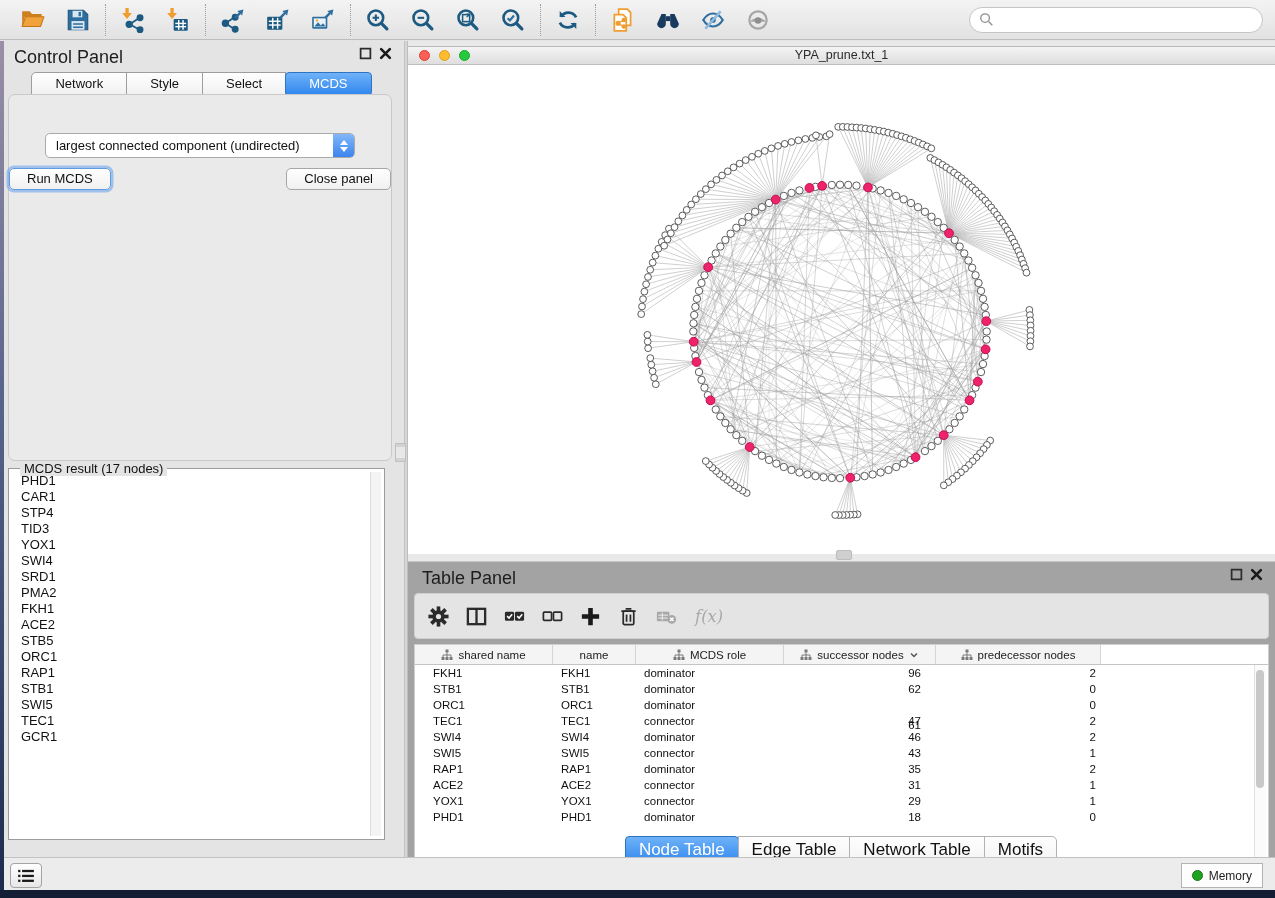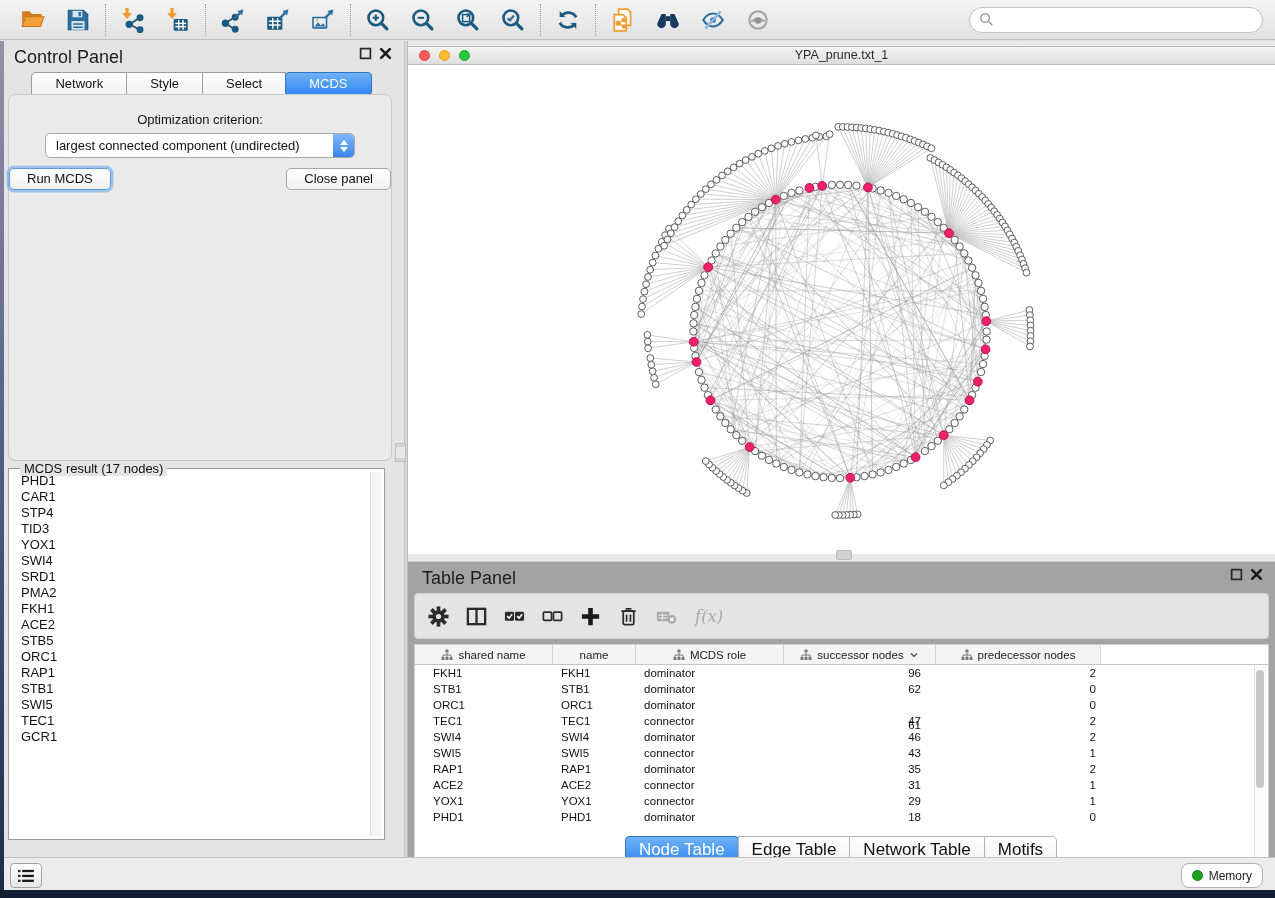--- a/index.html
+++ b/index.html
@@ -95,21 +95,21 @@
   .tp-tabs{position:absolute;left:0;right:0;top:274px;display:flex;justify-content:center;}
   .tp-tab{font-size:17px;padding:3px 13px 4px;background:linear-gradient(#fefefe,#f3f3f3);
     border:1px solid #b2b2b2;margin-left:-1px;color:#111;cursor:pointer;}
   .tp-tab:first-child{border-radius:5px 0 0 5px;}
   .tp-tab:last-child{border-radius:0 5px 5px 0;}
   .tp-tab.active{background:linear-gradient(#6fb2f8,#2f86ef);border-color:#2f74c0;color:#fff;border-radius:4px;}
   
   .status-bar{position:absolute;left:0;right:0;bottom:0;height:32px;background:#ececec;border-top:1px solid #c2c2c2;}
   .status-left-btn{position:absolute;left:10px;top:5px;width:30px;height:23px;border:1px solid #a3a3a3;border-radius:4px;
     background:linear-gradient(#fff,#e7e7e7);display:flex;align-items:center;justify-content:center;cursor:pointer;}
-  .memory-btn{position:absolute;right:12px;top:5px;height:23px;border:1px solid #b2b2b2;border-radius:8px;
+  .memory-btn{position:absolute;right:12px;top:5px;height:23px;border:1px solid #b2b2b2;border-radius:0;
     background:#fdfdfd;display:flex;align-items:center;gap:6px;padding:0 10px;cursor:pointer;}
   .memory-dot{width:11px;height:11px;border-radius:50%;background:#1fa31f;border:1px solid #157a15;box-sizing:border-box;}
   .memory-label{font-size:12px;color:#1d1d1d;}
 </style>
 </head>
 <body>
 
 <div class="app">
 
   <div class="toolbar" id="main-toolbar">
@@ -306,21 +306,20 @@
             </span>
         </span>
       </div>
       <div class="cp-tabs" id="cp-tabs">
           <div class="tab">Network</div>
           <div class="tab">Style</div>
           <div class="tab">Select</div>
           <div class="tab active">MCDS</div>
         </div>
       <div class="cp-card">
-        <div class="opt-label">Optimization criterion:</div>
         <div class="combo">
           <span class="combo-text">largest connected component (undirected)</span>
           <span class="combo-spin">
               <i class="up"></i>
               <i class="dn"></i>
             </span>
         </div>
         <div class="btn-row">
           <button class="push-btn focused">Run MCDS</button>
           <button class="push-btn">Close panel</button>

